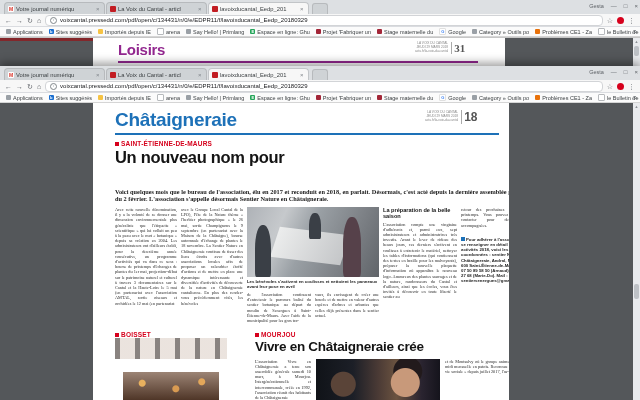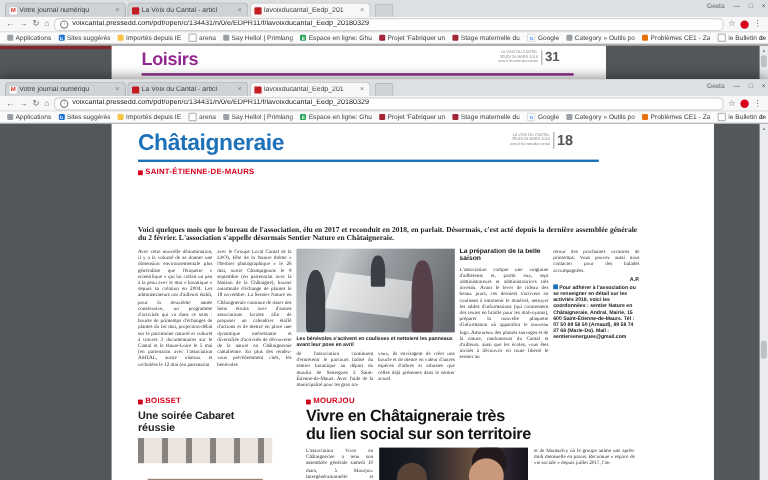--- a/index.html
+++ b/index.html
@@ -42,21 +42,21 @@
   .i-green{background:#25a55a;} .i-crimson{background:#a32638;} .i-g{background:#fff;color:#4285f4;border:0.5px solid #e0e0e0;}
   .i-orange{background:#e8710a;}
 
   
   .viewer{position:relative;background:#54575a;overflow:hidden;}
   #win1 .viewer{height:28px;border-top:1px solid #c6c6c6;padding-left:48px;}
   #win2 .viewer{height:297px;}
   .red-sliver{position:absolute;left:0;top:0;width:93px;height:3px;background:#83272b;}
   .page{position:absolute;top:0;background:#fff;overflow:hidden;}
   #page1{left:93px;width:412px;height:28px;}
-  #page2{left:93px;width:502px;height:297px;}
+  #page2{left:93px;width:416px;height:297px;}
   .scrollbar{position:absolute;right:0;top:0;bottom:0;width:7px;background:#e9ebee;}
   .sb-arrow{display:block;text-align:center;font-size:4px;color:#8a8f94;line-height:7px;}
   .sb-thumb{position:absolute;left:1px;width:5px;background:#bdc1c6;border-radius:2px;}
   #win1 .sb-thumb{top:8px;height:10px;}
   #win2 .sb-thumb{top:181px;height:15px;}
 
   
   .np-section-title{position:absolute;font-weight:bold;letter-spacing:-0.3px;}
   .np-head-right{position:absolute;display:flex;align-items:center;gap:3px;}
   .np-info{text-align:right;font-size:3.2px;line-height:3.8px;color:#888;}
@@ -114,21 +114,21 @@
   .m-row .tr{width:84px;flex:0 0 84px;}
   .photo-mourjou{width:124px;height:56px;flex:0 0 124px;background:
       radial-gradient(circle at 72% 42%,#c8997a 0 14px,transparent 15px),
       radial-gradient(circle at 74% 22%,#221a1c 0 14px,transparent 15px),
       radial-gradient(circle at 22% 45%,#5a4438 0 12px,transparent 13px),
       linear-gradient(90deg,#101318 0%,#1c1f27 30%,#4a3a35 50%,#6b5340 65%,#2a2430 85%,#15141c 100%);}
 
   
   #page1 .np-section-title{left:25px;top:3px;font-size:15px;color:#92278f;}
   #page1 .np-head-right{left:322px;top:4px;}
-  #page1 .np-pagenum{font-size:11px;}
+  #page1 .np-pagenum{font-size:11px;font-family:Liberation Serif, serif;}
   #page1 .np-rule{left:25px;top:23px;width:360px;background:#92278f;}
 </style>
 </head>
 <body>
 
 <div id="screen">
 
   <div class="window" id="win1">
     <div class="tabstrip">
       <div class="tab">
@@ -339,20 +339,21 @@
           </div>
           <div class="np-pagenum">18</div>
         </div>
         <div class="np-rule"></div>
 
         <div class="kicker kick-main">
           <span class="ksq"></span>
           <span>SAINT-ÉTIENNE-DE-MAURS</span>
         </div>
         <div class="headline-xl">
+          <div>Un nouveau nom pour</div>
         </div>
         <div class="lede serif">Voici quelques mois que le bureau de l'association, élu en 2017 et reconduit en 2018, en parlait. Désormais, c'est acté depuis la dernière assemblée générale du 2 février. L'association s'appelle désormais Sentier Nature en Châtaigneraie.</div>
 
         <div class="bodycols">
           <div class="t c1">Avec cette nouvelle dénomination, il y a la volonté de se donner une dimension environnementale plus généraliste que l'étiquette « scientifique » qui lui collait un peu à la peau avec le mot « botanique » depuis sa création en 2004. Les administrateurs ont d'ailleurs établi, pour la deuxième année consécutive, un programme d'activités qui va dans ce sens : bourse de printemps d'échanges de plantes du 1er mai, projection-débat sur le patrimoine naturel et culturel à travers 3 documentaires sur le Cantal et la Haute-Loire le 5 mai (en partenariat avec l'association AMTAL, sortie oiseaux et orchidées le 12 mai (en partenariat</div>
           <div class="t c2">avec le Groupe Local Cantal de la LPO), Fête de la Nature thème « l'herbier photographique » le 26 mai, sortie Champignons le 9 septembre (en partenariat avec la Maison de la Châtaigne), bourse automnale d'échange de plantes le 18 novembre. La Sentier Nature en Châtaigneraie continue de tisser des liens étroits avec d'autres associations locales afin de proposer un calendrier étoffé d'actions et de mettre en place une dynamique intéressante et diversifiée d'activités de découverte de la nature en Châtaigneraie cantalienne. En plus des rendez-vous précédemment cités, les bénévoles</div>
           <div class="cphoto">
             <div class="photo photo-senergues">
               <div class="panel"></div>
                 <div class="fig f1"></div>
@@ -377,31 +378,29 @@
             </div>
           </div>
         </div>
 
         <div class="bottom-row">
           <div class="boisset">
             <div class="kicker">
               <span class="ksq"></span>
               <span>BOISSET</span>
             </div>
-            <div class="headline-sm">Une soirée Cabaret réussie</div>
             <div class="photo photo-boisset"></div>
           </div>
           <div class="mourjou">
             <div class="kicker">
               <span class="ksq"></span>
               <span>MOURJOU</span>
             </div>
             <div class="headline-md">
-              <div>Vivre en Châtaigneraie très</div>
-              <div>du lien social sur son territoire</div>
+              <div>Vivre en Châtaigneraie crée</div>
             </div>
             <div class="m-row">
               <div class="t">L'association Vivre en Châtaigneraie a tenu son assemblée générale samedi 10 mars, à Mourjou. Intergénérationnelle et intercommunale, créée en 1992, l'association réunit des habitants de la Châtaigneraie</div>
               <div class="photo photo-mourjou"></div>
               <div class="t tr">et de Montsalvy où le groupe anime une après-midi mensuelle en patois. Reconnue « espace de vie sociale » depuis juillet 2017, l'as-</div>
             </div>
           </div>
         </div>
       </div>
       <div class="scrollbar">

